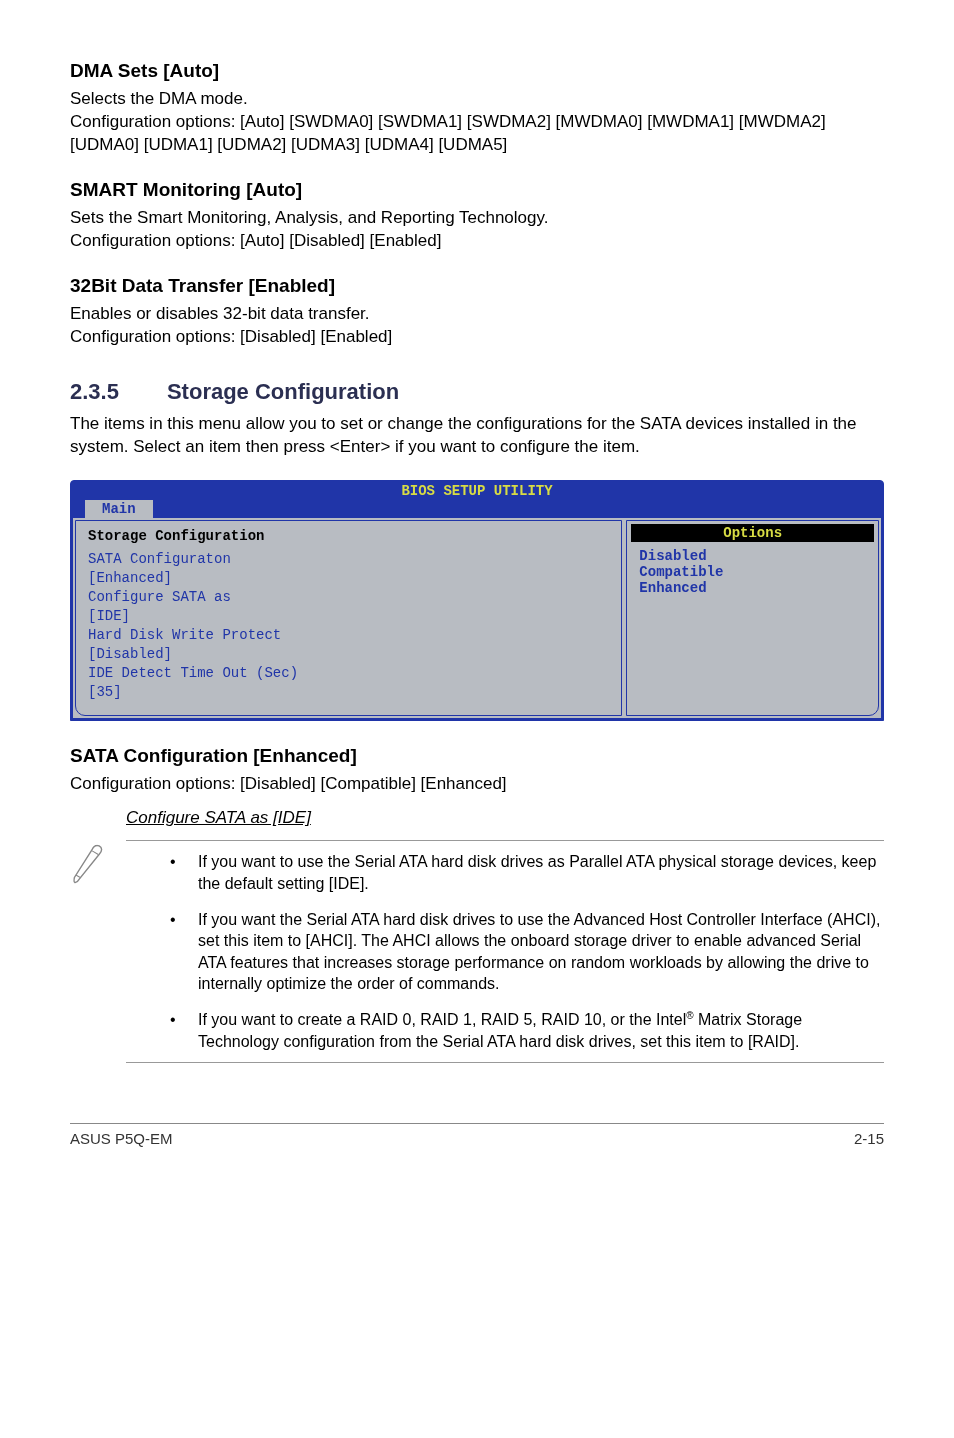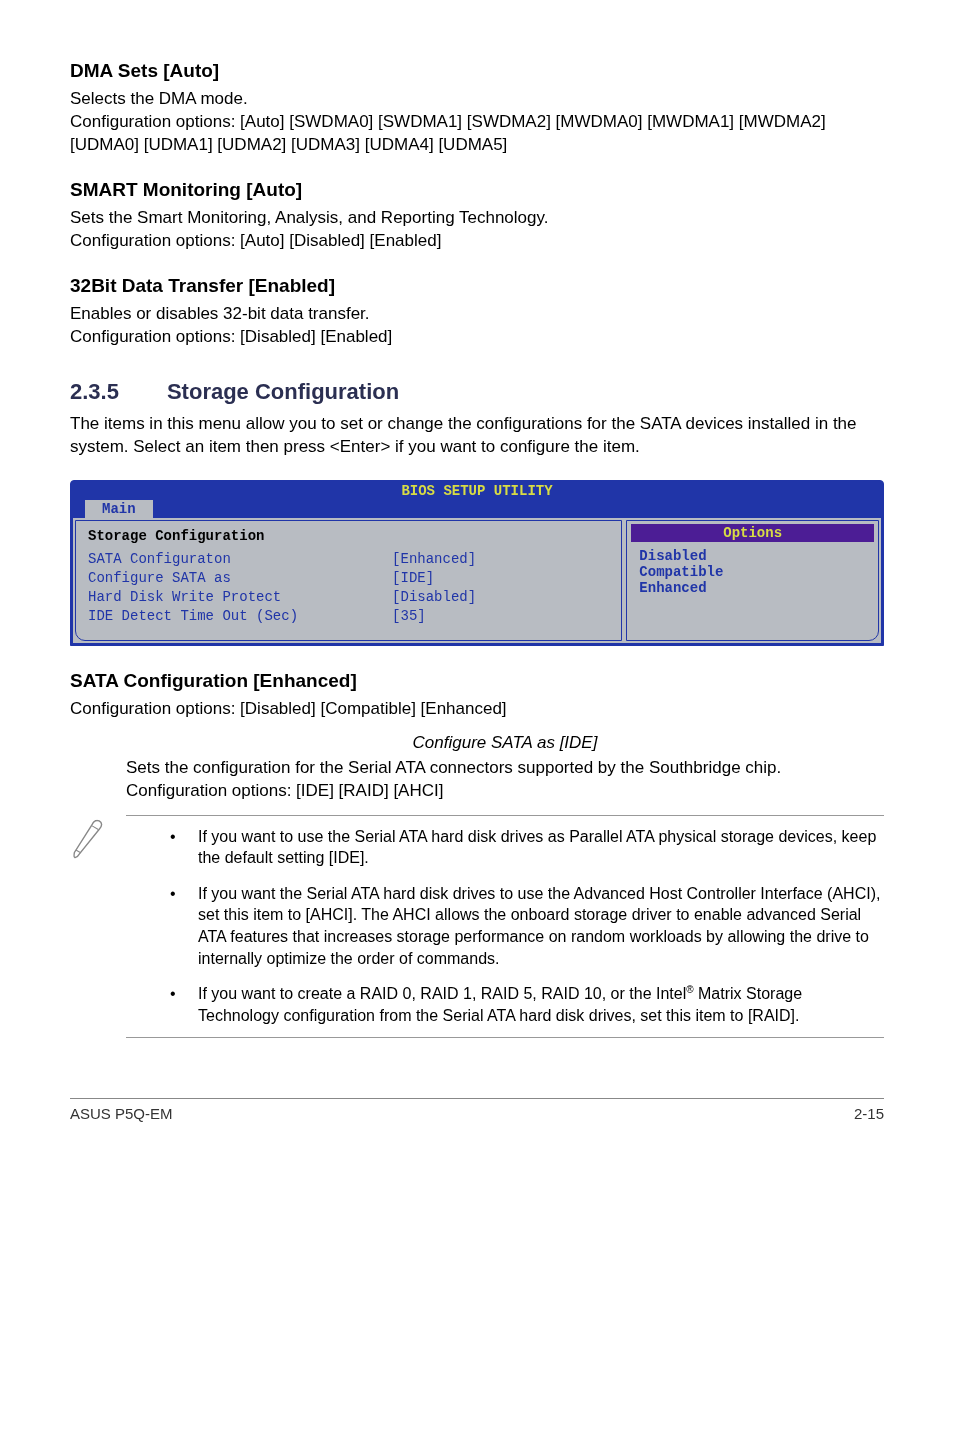--- a/index.html
+++ b/index.html
@@ -82,47 +82,48 @@
       line-height: 1.35;
       border-radius: 0 0 0 10px;
     }
     .bios-left .title {
       color: #000;
       font-weight: bold;
       margin-bottom: 4px;
     }
     .bios-row {
       display: flex;
+      flex-direction: column;
     }
     .bios-row .label { flex: 1.4; }
     .bios-row .value { flex: 1; }
     .bios-right {
       flex: 1;
       border: 1px solid #2035a8;
       margin: 2px;
       padding: 6px 12px 14px 12px;
       font-family: "Courier New", monospace;
       font-size: 14px;
       font-weight: bold;
       color: #2035a8;
       border-radius: 0 0 10px 0;
     }
     .bios-right .opthead {
-      background: #4c1d95;
+      background: #000000;
       color: #d8dc44;
       text-align: center;
       padding: 1px 0;
       margin: -3px -8px 6px -8px;
     }
 
     .subhead-underline {
       font-style: italic;
+      text-decoration: underline;
       font-size: 17px;
       margin-bottom: 4px;
-      text-align: center;
     }
     .indent1 { margin-left: 56px; }
     .indent2 { margin-left: 38px; }
 
     .noteblock {
       margin-top: 12px;
       margin-left: 56px;
       border-top: 1px solid #999;
       border-bottom: 1px solid #999;
       padding: 10px 0 10px 0;
@@ -225,21 +226,20 @@
     </div>
   </div>
 </div>
 
 <div class="section">
   <div class="heading3">SATA Configuration [Enhanced]</div>
   <div class="body-text">Configuration options: [Disabled] [Compatible] [Enhanced]</div>
 
   <div class="indent1" style="margin-top:12px;">
     <div class="subhead-underline">Configure SATA as [IDE]</div>
-    <div class="body-text">Sets the configuration for the Serial ATA connectors supported by the Southbridge chip. Configuration options: [IDE] [RAID] [AHCI]</div>
   </div>
 
   <div class="noteblock">
     <span class="pencil">
       <svg width="44" height="34" viewBox="0 0 44 34">
         <path d="M 4 26 Q 2 30 3 31 Q 5 32 8 29 L 34 10 Q 40 6 36 2 Q 32 -1 28 4 L 4 26 Z" fill="none" stroke="#888" stroke-width="1.4"></path>
         <path d="M 6 24 L 10 28" stroke="#888" stroke-width="1"></path>
         <path d="M 28 5 L 33 10" stroke="#888" stroke-width="1"></path>
       </svg>
     </span>

